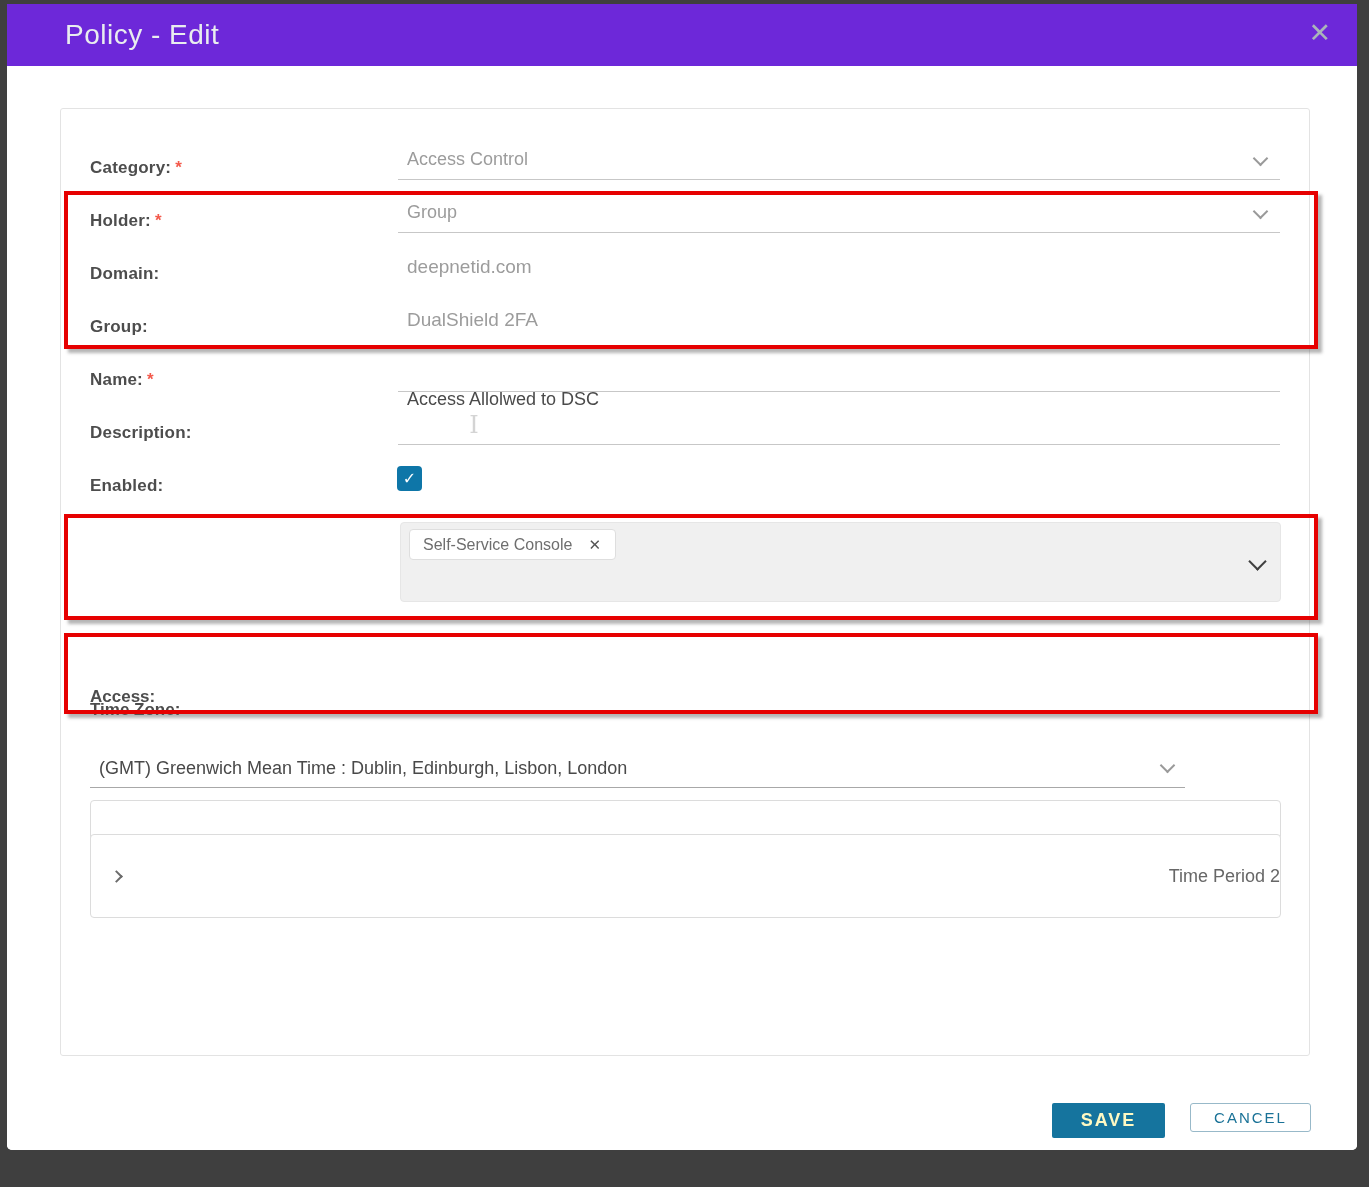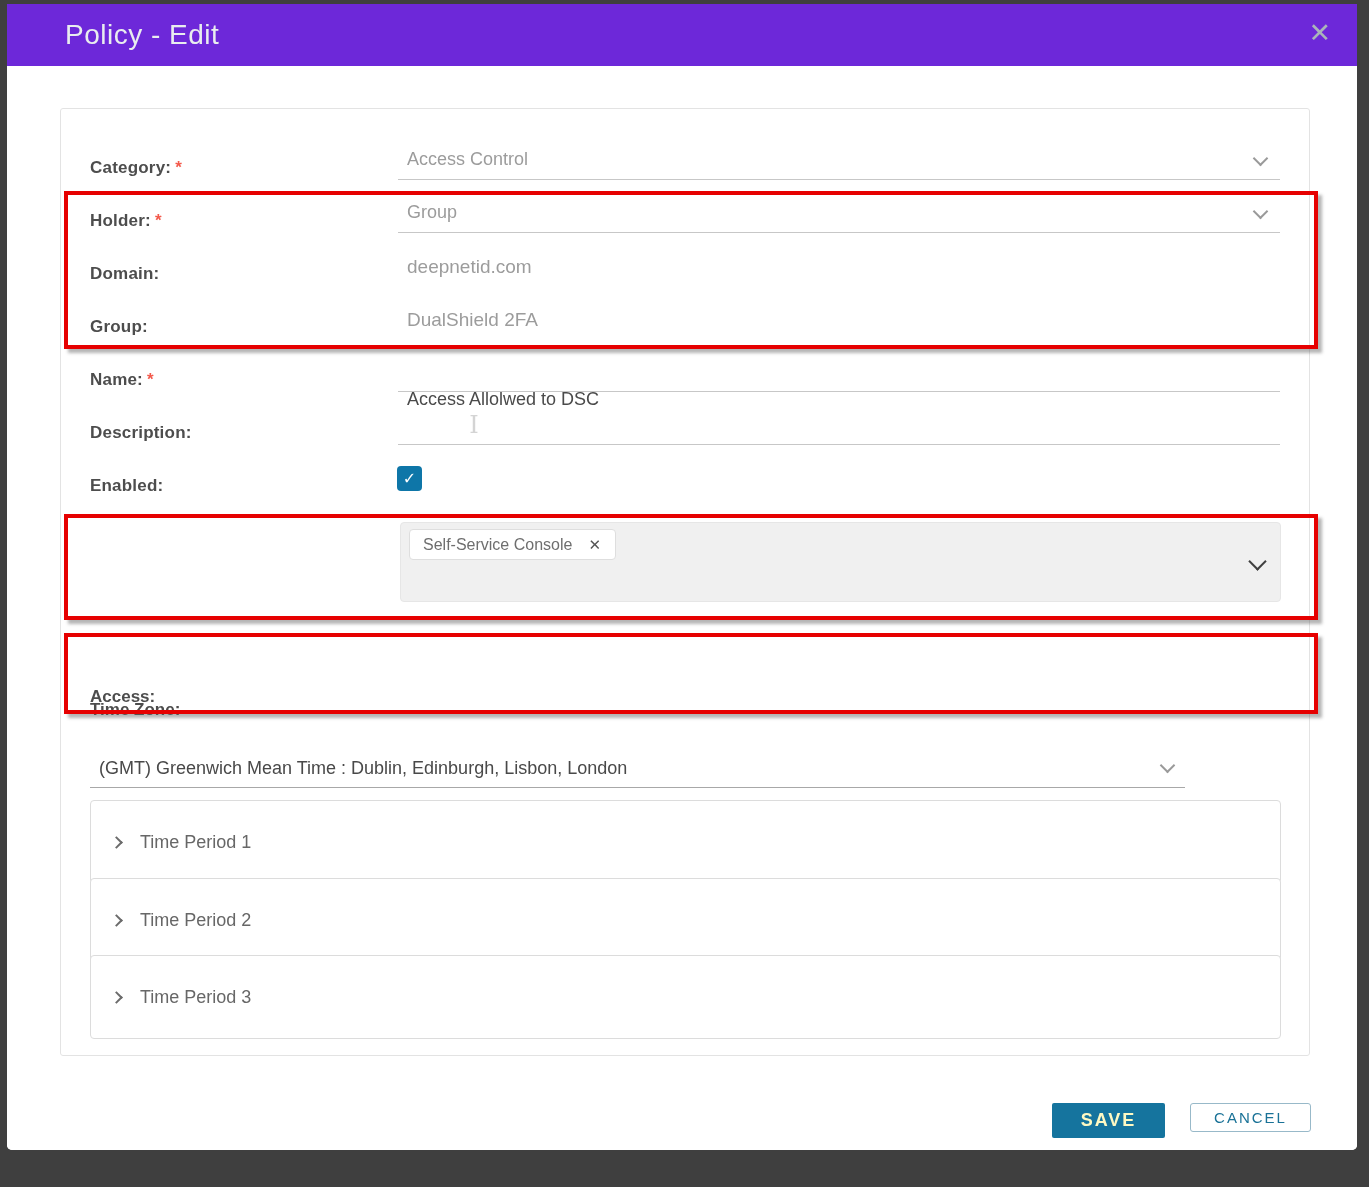--- a/index.html
+++ b/index.html
@@ -217,27 +217,23 @@
     <div class="stack-label" style="top: 634px;">Time Zone:</div>
     <div class="stack-select" style="top: 692px;">
       <span>(GMT) Greenwich Mean Time : Dublin, Edinburgh, Lisbon, London</span>
       <span class="chev-pos chev-down"></span>
     </div>
 
     <div class="tperiod" style="top: 734px;">
       <span class="chev-right"></span>
       <span>Time Period 1</span>
     </div>
-    <div class="tperiod" style="top: 812px;">
+    <div class="tperiod" style="top: 768px; justify-content: space-between;">
       <span class="chev-right"></span>
       <span>Time Period 2</span>
-    </div>
-    <div class="tperiod" style="top: 889px;">
-      <span class="chev-right"></span>
-      <span>Time Period 3</span>
     </div>
 
     <div class="redbox redbox1"></div>
     <div class="redbox redbox2"></div>
     <div class="redbox redbox3"></div>
 
     <button class="btn-save">SAVE</button>
     <button class="btn-cancel">CANCEL</button>
 
   </div>

